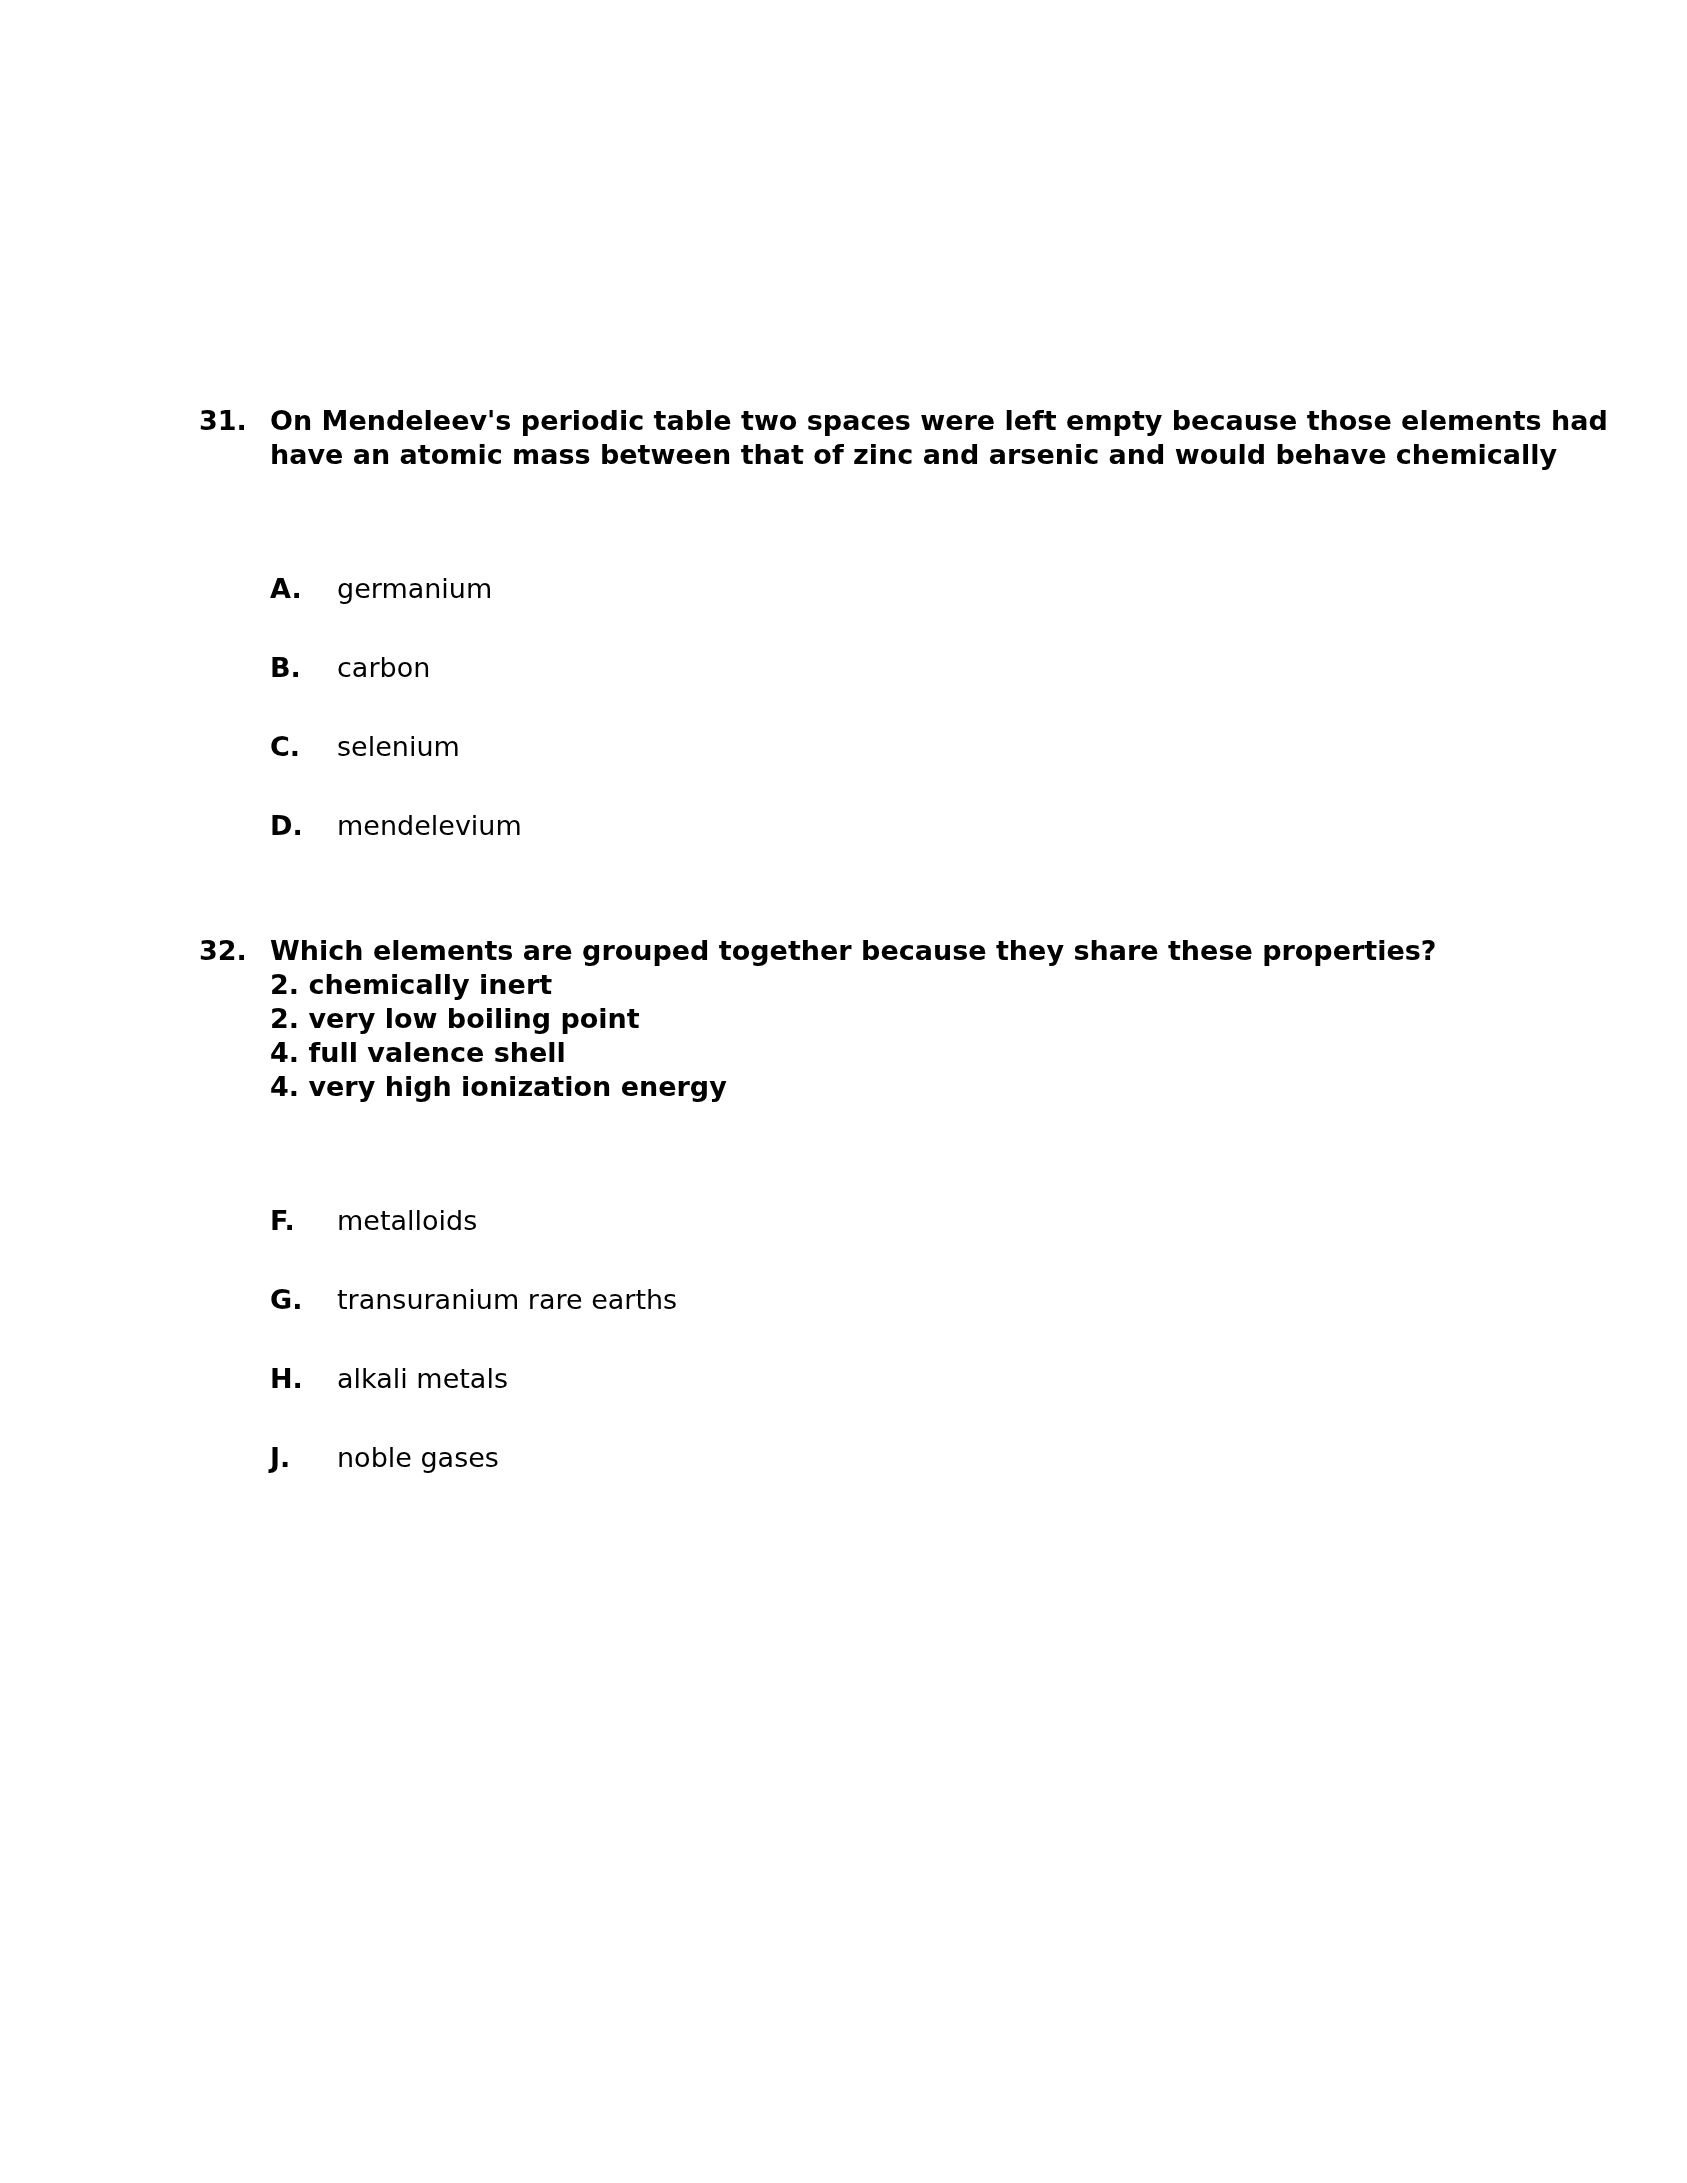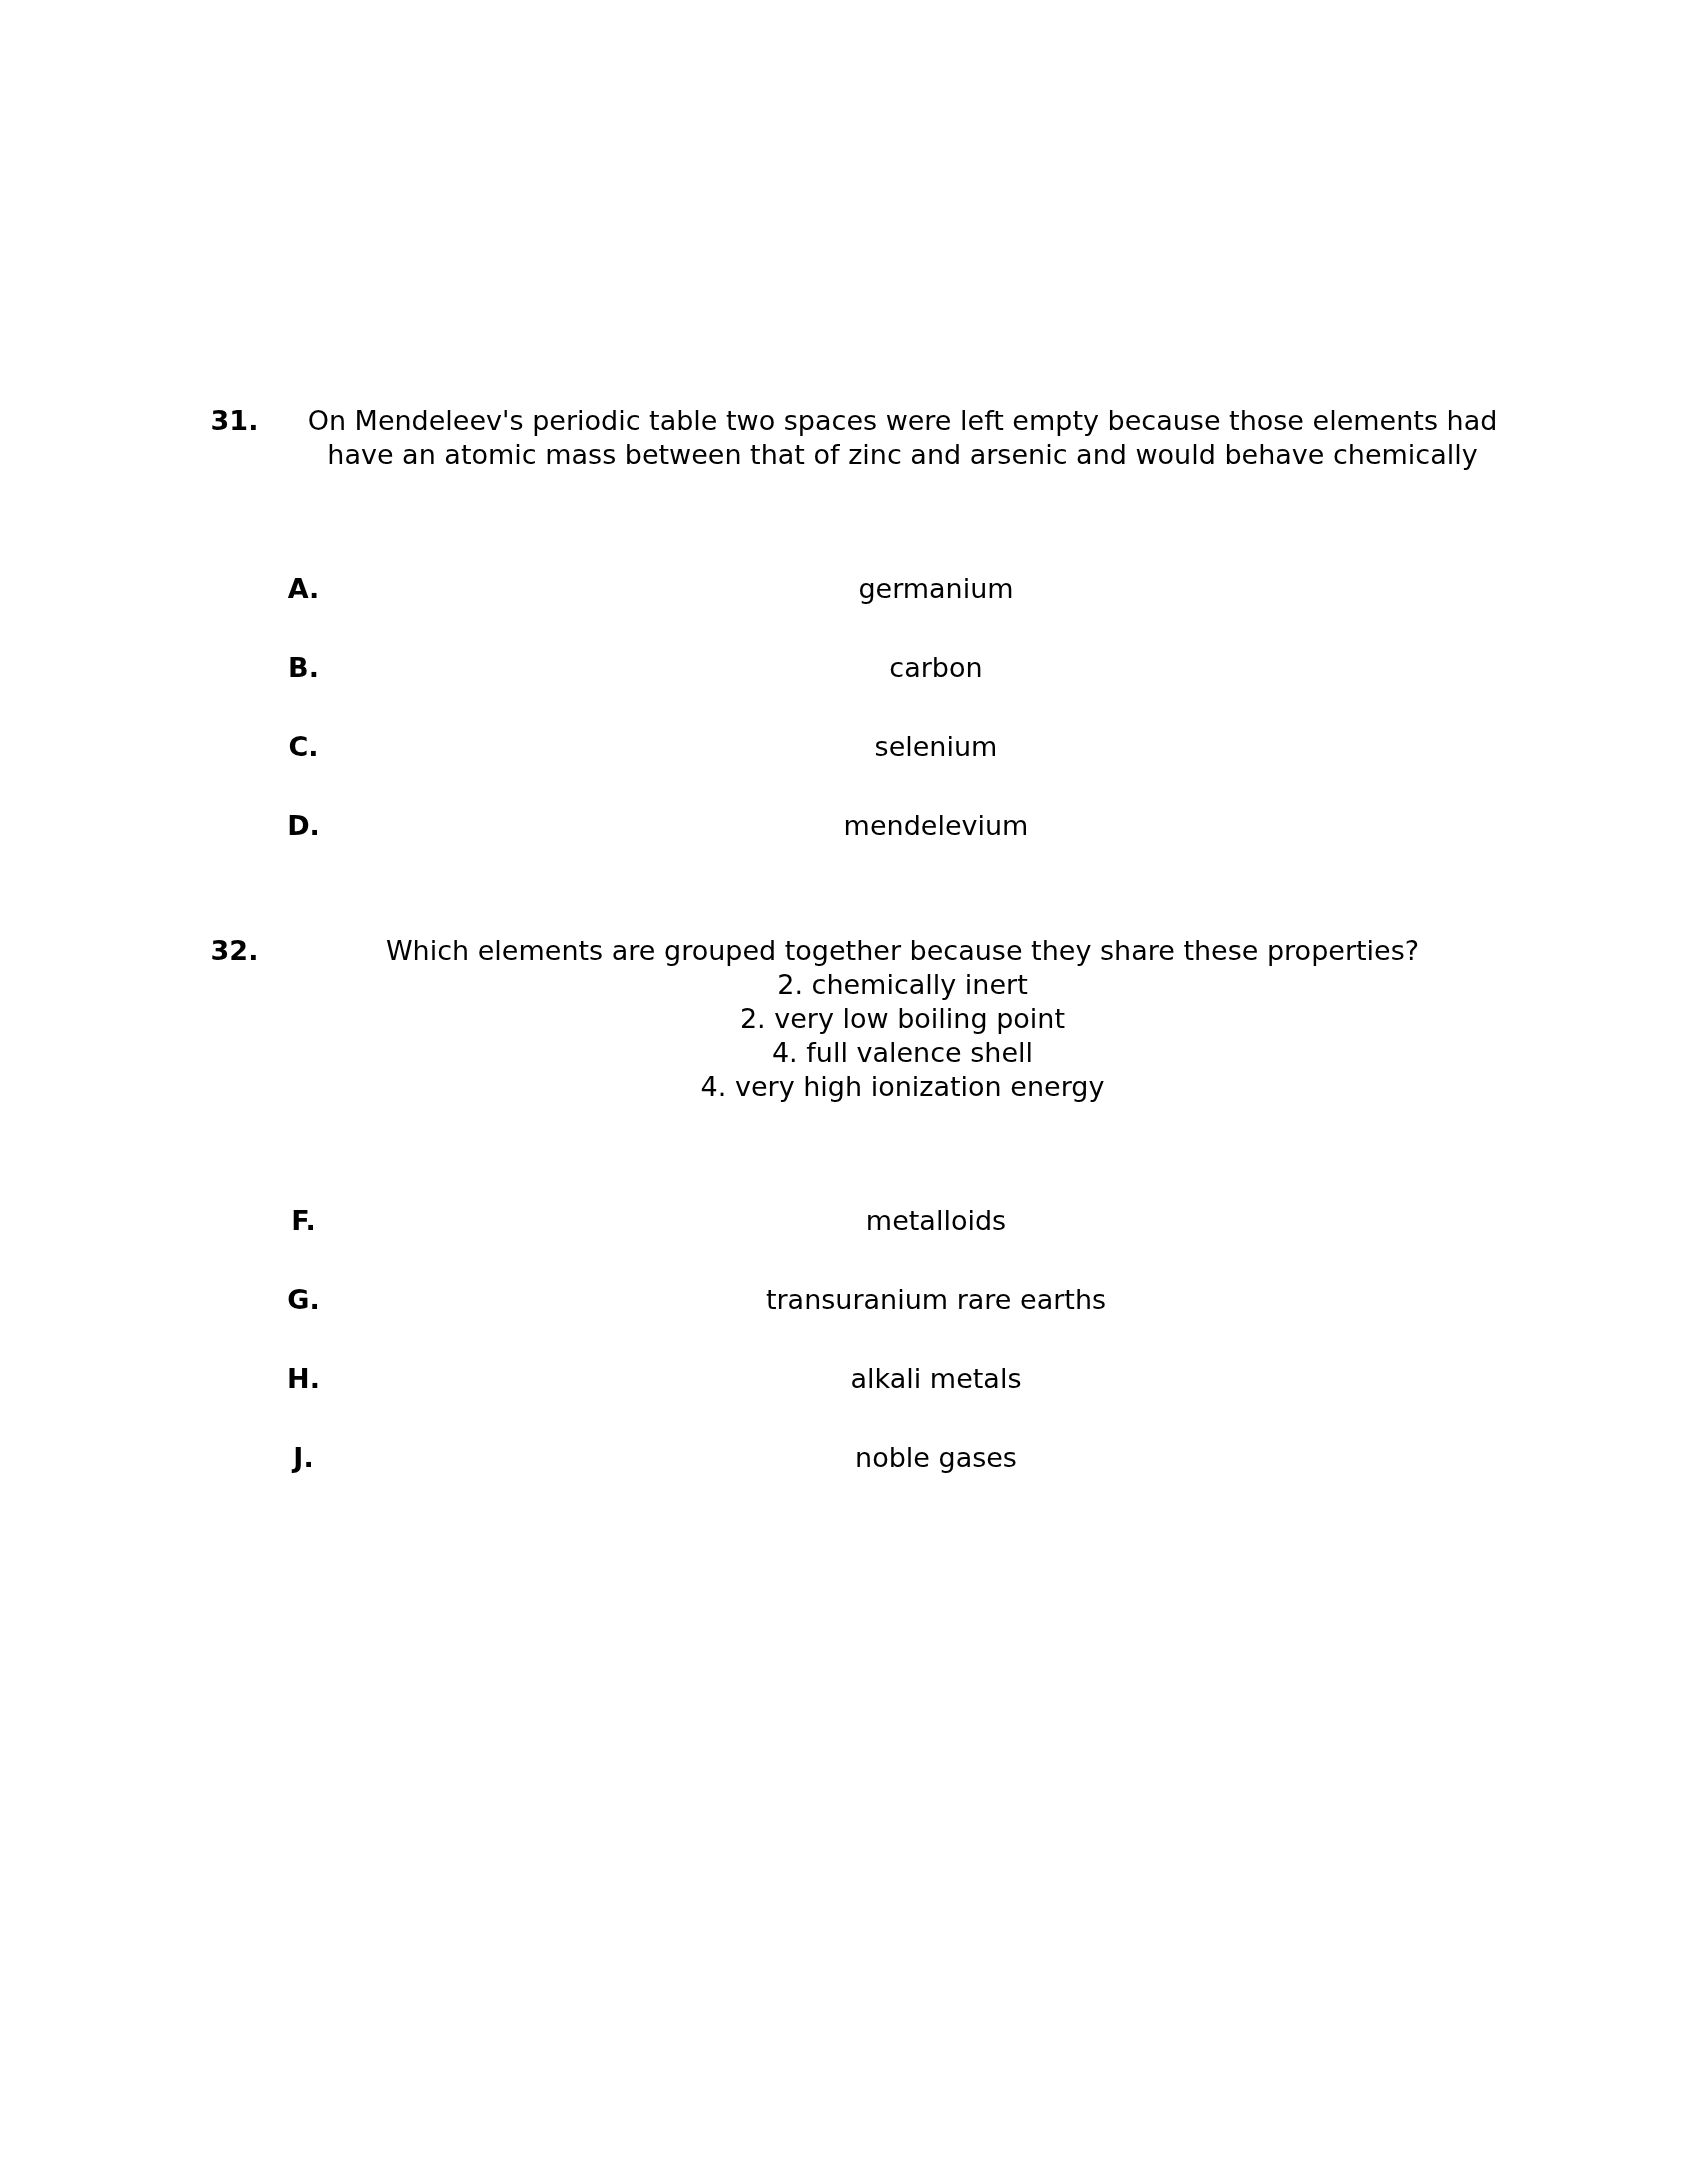--- a/index.html
+++ b/index.html
@@ -1,15 +1,15 @@
 <!DOCTYPE html>
 <html><head>
 <meta charset="utf-8">
 <style>
-  * { margin: 0; padding: 0; box-sizing: border-box; text-align: center; }
+  * { margin: 0; padding: 0; box-sizing: border-box; }
   html, body {
     width: 1687px;
     height: 2183px;
     background: #ffffff;
     font-family: "DejaVu Sans", "Liberation Sans", sans-serif;
     font-size: 27px;
     line-height: 34px;
     color: #000000;
     overflow: hidden;
   }
@@ -18,21 +18,21 @@
     width: 1687px;
     height: 2183px;
     padding: 404px 152px 0 199px;
   }
   .q-row { display: flex; align-items: flex-start; }
   .q-num {
     width: 71px;
     flex-shrink: 0;
     font-weight: bold;
   }
-  .q-text { flex: 1; }
+  .q-text { flex: 1; font-weight: bold; }
   .q-line { white-space: pre; }
   .options {
     margin-left: 71px;
     margin-top: 100px;
   }
   .option {
     display: flex;
     align-items: flex-start;
     margin-bottom: 45px;
   }

